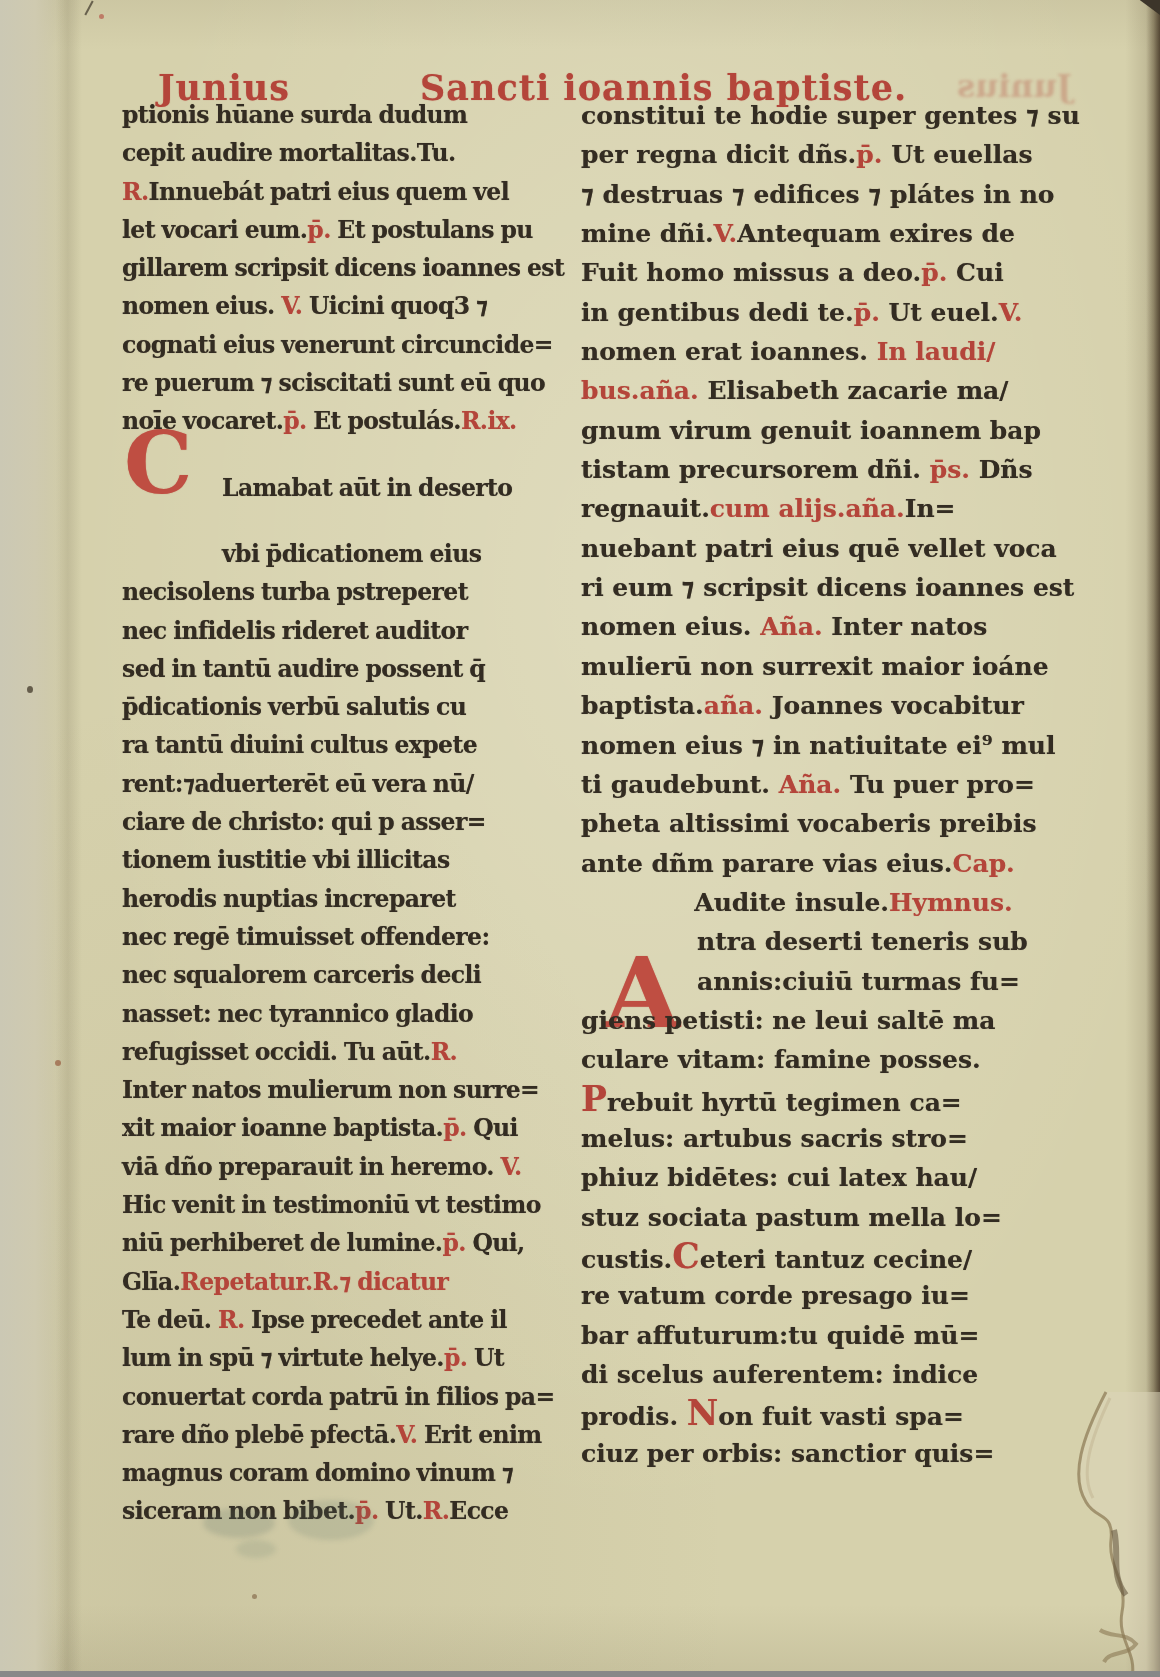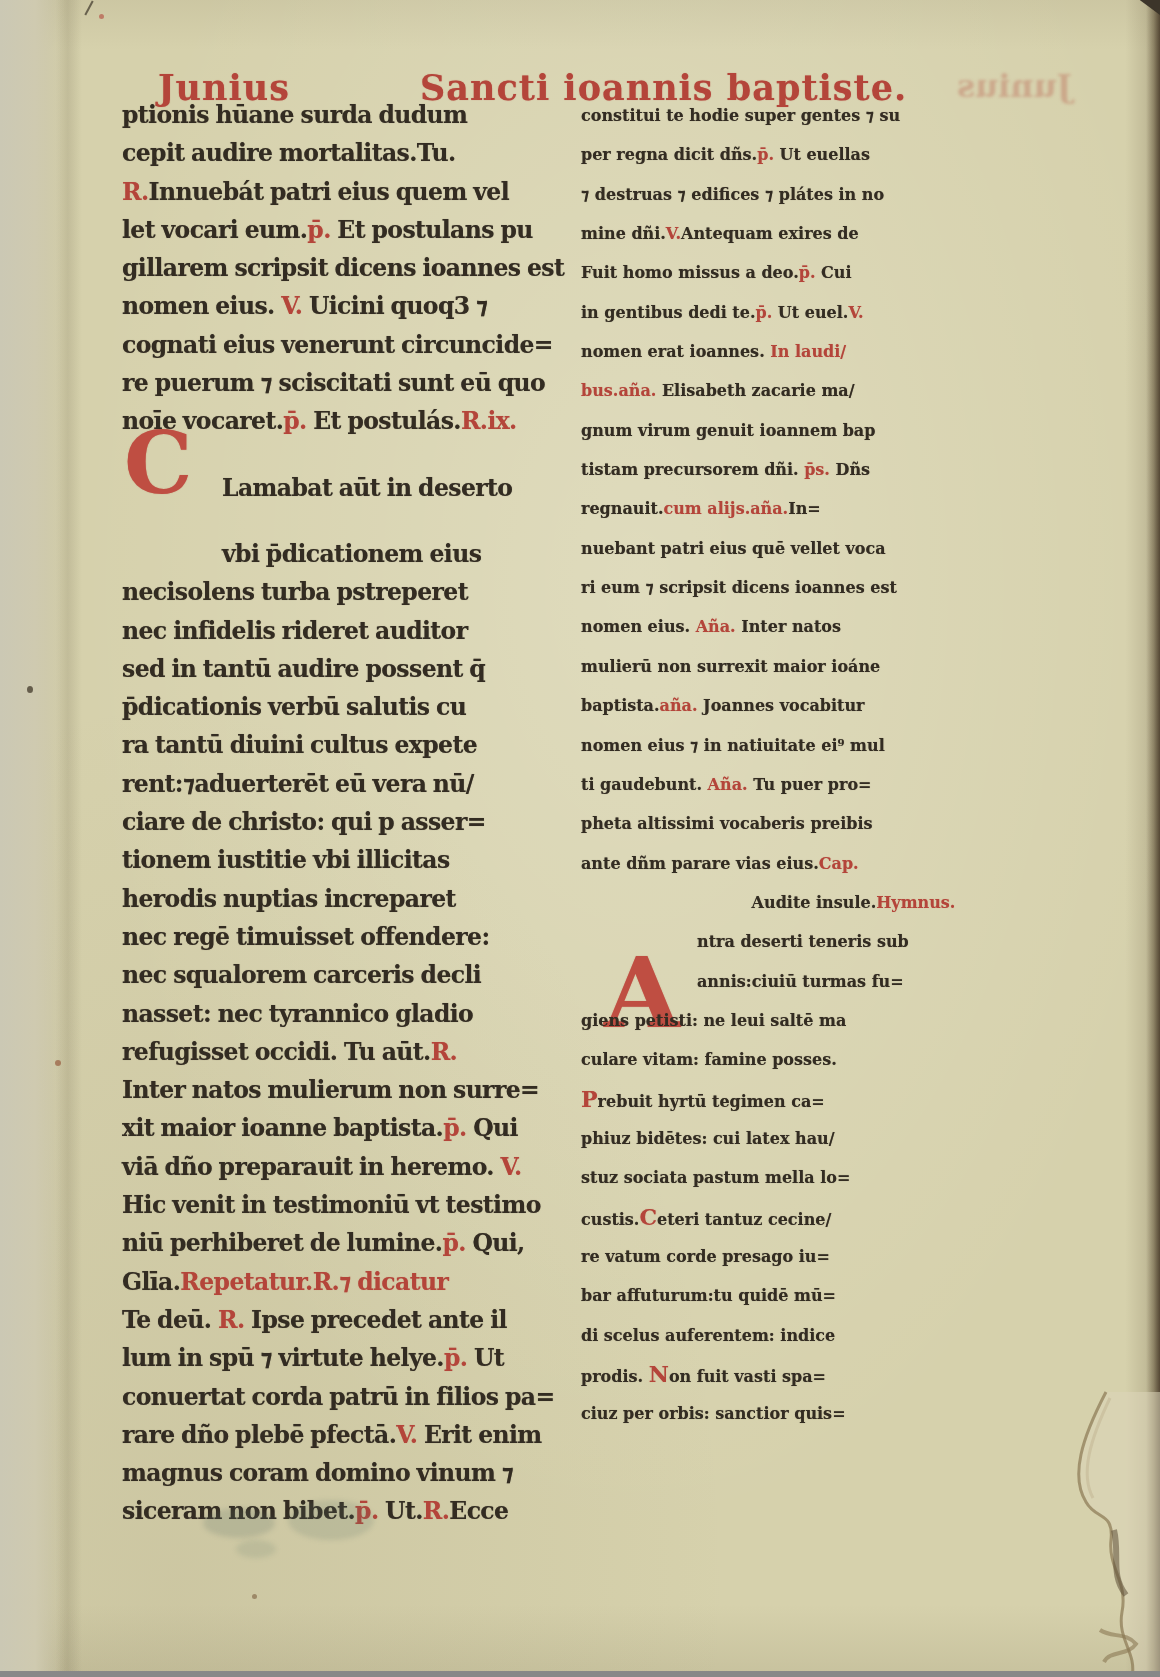--- a/index.html
+++ b/index.html
@@ -48,21 +48,21 @@
   }
   
   .col{position:absolute;top:96px;}
   #col-left{left:122px;width:452px;}
   #col-right{left:581px;width:545px;}
   .tline{
     white-space:nowrap;font-weight:bold;
     text-shadow:0 0 0.7px rgba(51,44,34,0.55);
   }
   #col-left .tline{height:38.3px;line-height:38.3px;font-size:23.5px;letter-spacing:-0.6px;word-spacing:-1px;}
-  #col-right .tline{height:39.35px;line-height:39.35px;font-size:16px;letter-spacing:0px;}
+  #col-right .tline{height:39.35px;line-height:39.35px;font-size:25px;letter-spacing:0px;}
   #col-left .indent{padding-left:100px;margin-top:28px;}
   #col-right .indent{padding-left:116px;}
   .justify{display:flex;justify-content:center;}
   .red{color:#b4453a;text-shadow:0 0 0.7px rgba(180,69,58,0.5);}
   .initial-inline{font-size:1.38em;}
   .dropcap{
     position:absolute;font-weight:bold;color:#bf4e42;
     text-shadow:0 0 1px rgba(180,69,58,0.5);
   }
   #drop-c{left:124px;top:420px;font-size:86px;line-height:86px;}
@@ -162,20 +162,21 @@
       <div class="tline"><span>ante dñm parare vias eius.</span><span class="red">Cap.</span></div>
       <div class="tline justify">
         <span>Audite insule.</span>
         <span class="red">Hymnus.</span>
       </div>
       <div class="tline indent"><span>ntra deserti teneris sub</span></div>
       <div class="tline indent"><span>annis:ciuiū turmas fu=</span></div>
       <div class="tline"><span>giens petisti: ne leui saltē ma</span></div>
       <div class="tline"><span>culare vitam: famine posses.</span></div>
       <div class="tline"><span class="red initial-inline">P</span><span>rebuit hyrtū tegimen ca=</span></div>
+      <div class="tline"><span>melus: artubus sacris stro=</span></div>
       <div class="tline"><span>phiuz bidētes: cui latex hau/</span></div>
       <div class="tline"><span>stuz sociata pastum mella lo=</span></div>
       <div class="tline"><span>custis.</span><span class="red initial-inline">C</span><span>eteri tantuz cecine/</span></div>
       <div class="tline"><span>re vatum corde presago iu=</span></div>
       <div class="tline"><span>bar affuturum:tu quidē mū=</span></div>
       <div class="tline"><span>di scelus auferentem: indice</span></div>
       <div class="tline"><span>prodis. </span><span class="red initial-inline">N</span><span>on fuit vasti spa=</span></div>
       <div class="tline"><span>ciuz per orbis: sanctior quis=</span></div>
     </div>
 

